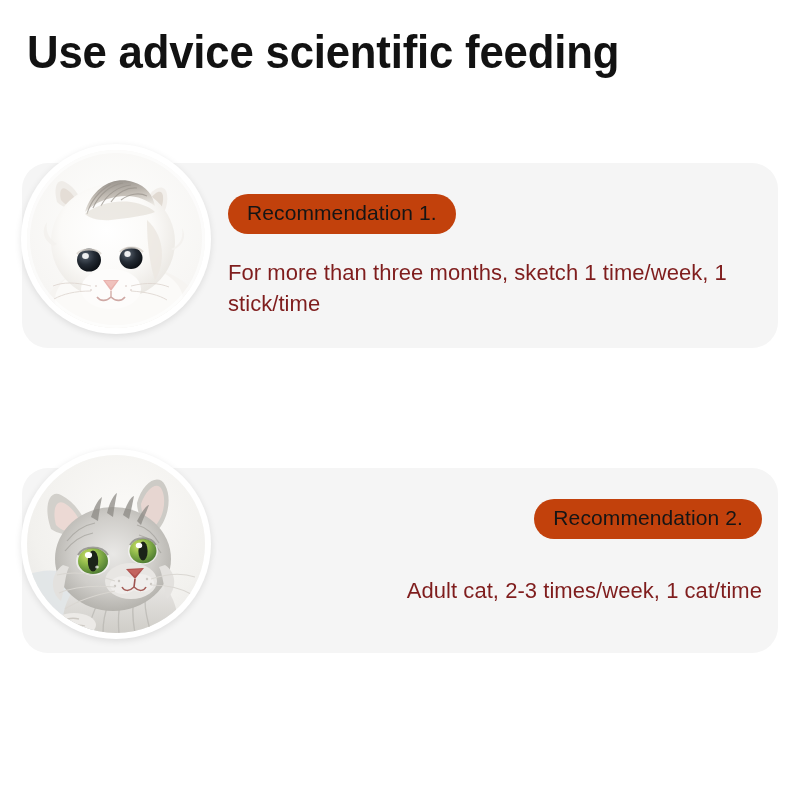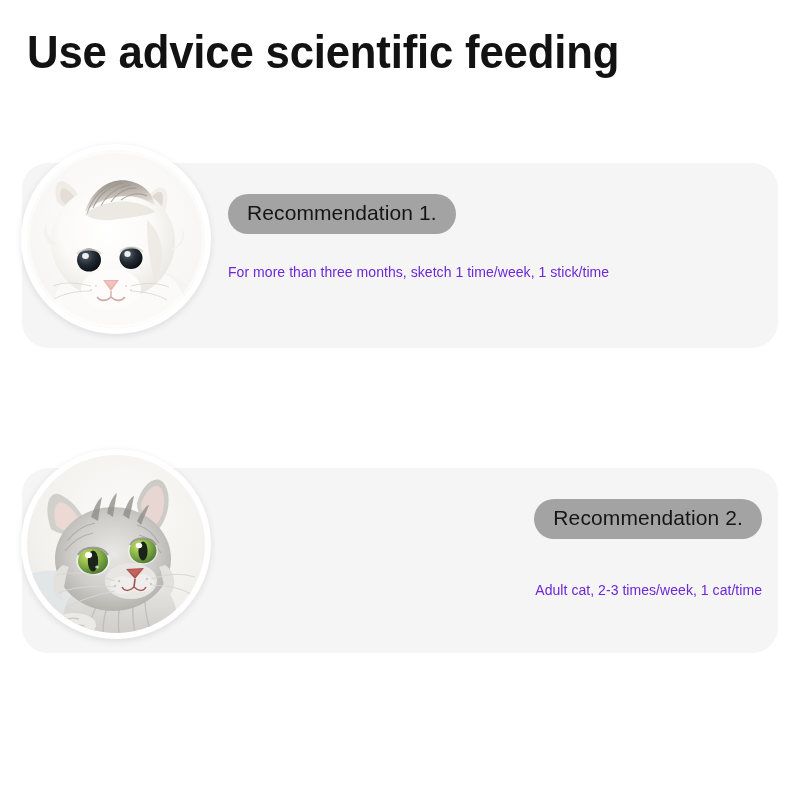--- a/index.html
+++ b/index.html
@@ -83,38 +83,38 @@
   
   .text-col {
     position: absolute;
     left: 206px;
     top: 0;
     right: 16px;
   }
 
   .badge {
     display: inline-block;
-    background: #a3a3a3;
+    background: #c2410c;
     color: #151515;
     border-radius: 22px;
     padding: 7px 19px 9px 19px;
     font-size: 21px;
     line-height: 24px;
     font-weight: 500;
     letter-spacing: 0.1px;
     white-space: nowrap;
   }
   #card-1 .badge { margin-top: 31px; }
   #card-2 .badge { margin-top: 31px; }
 
   .body-text {
-    font-size: 14px;
+    font-size: 22px;
     line-height: 31px;
     font-weight: 500;
-    color: #6d28d9;
+    color: #7f1d1d;
     letter-spacing: 0.05px;
     max-width: 560px;
   }
   #card-1 .body-text { margin-top: 23px; }
   #card-2 .body-text { margin-top: 36px; }
 </style>
 </head>
 <body>
 
 <div class="page-title">Use advice scientific feeding</div>

